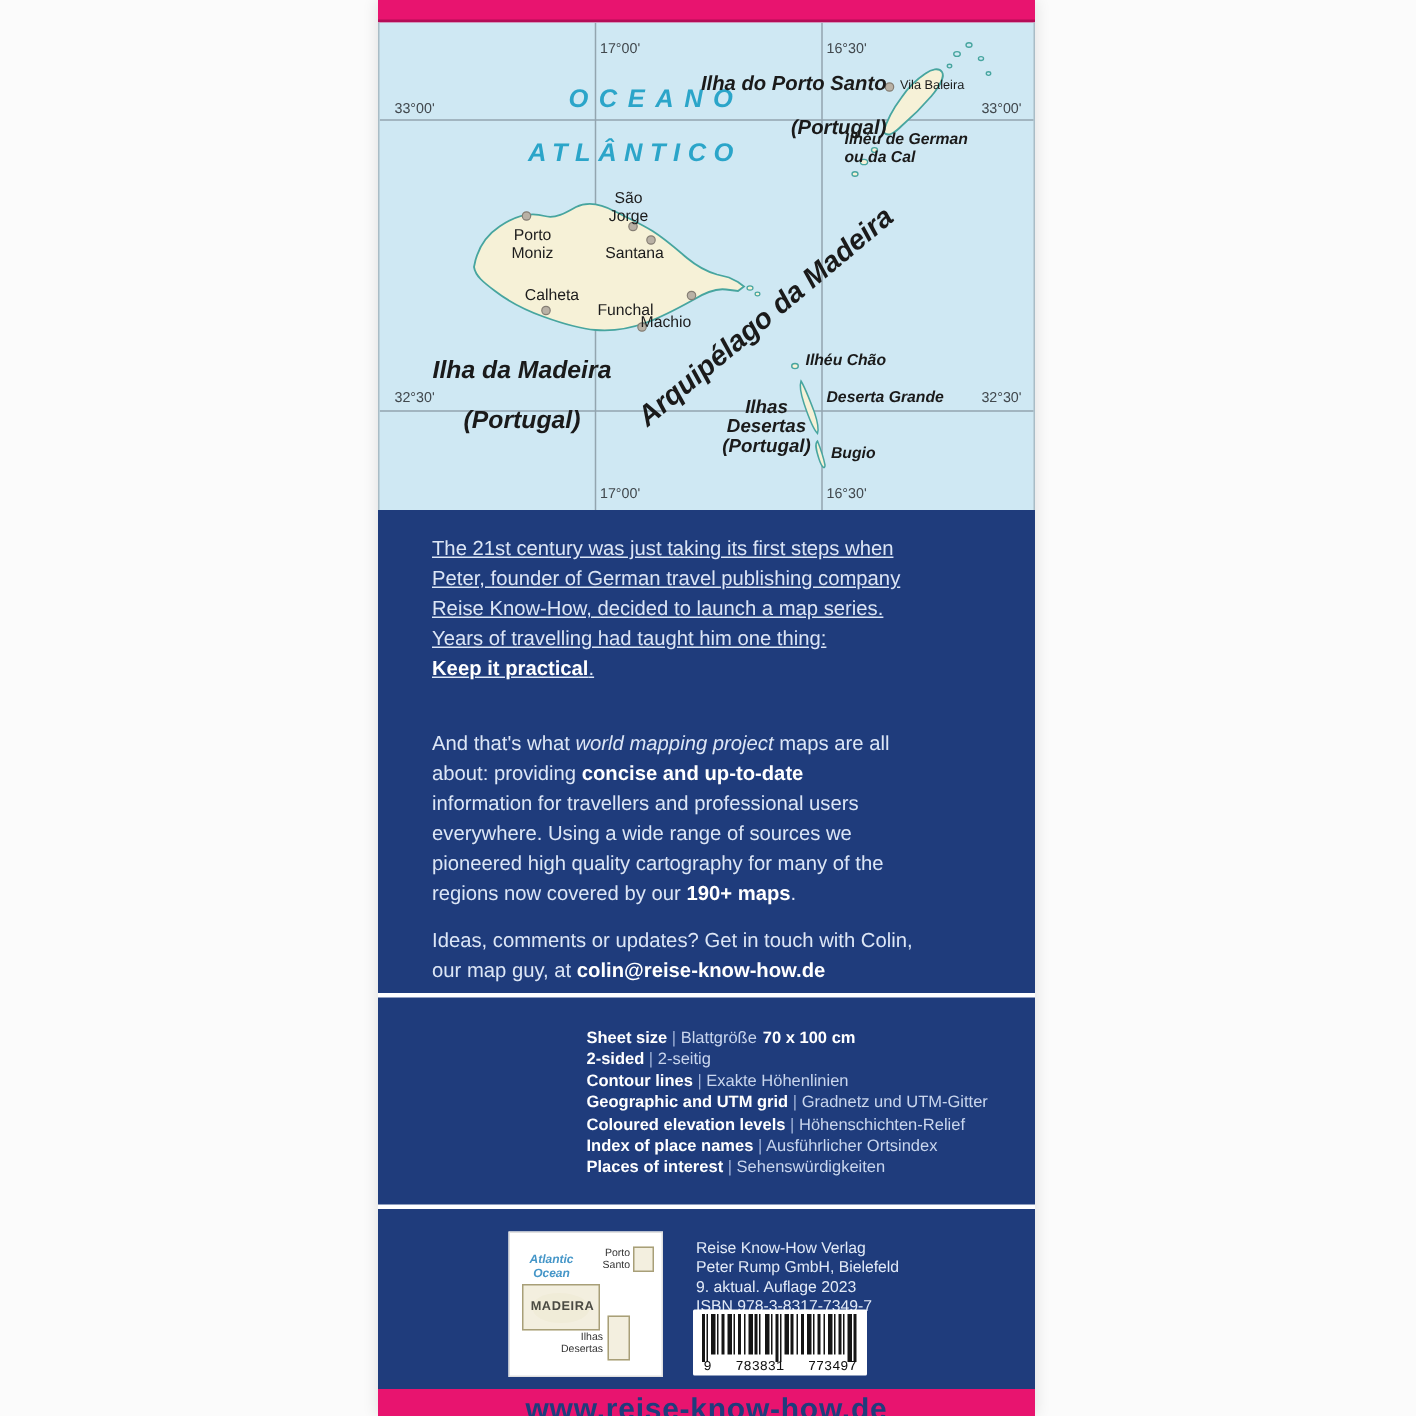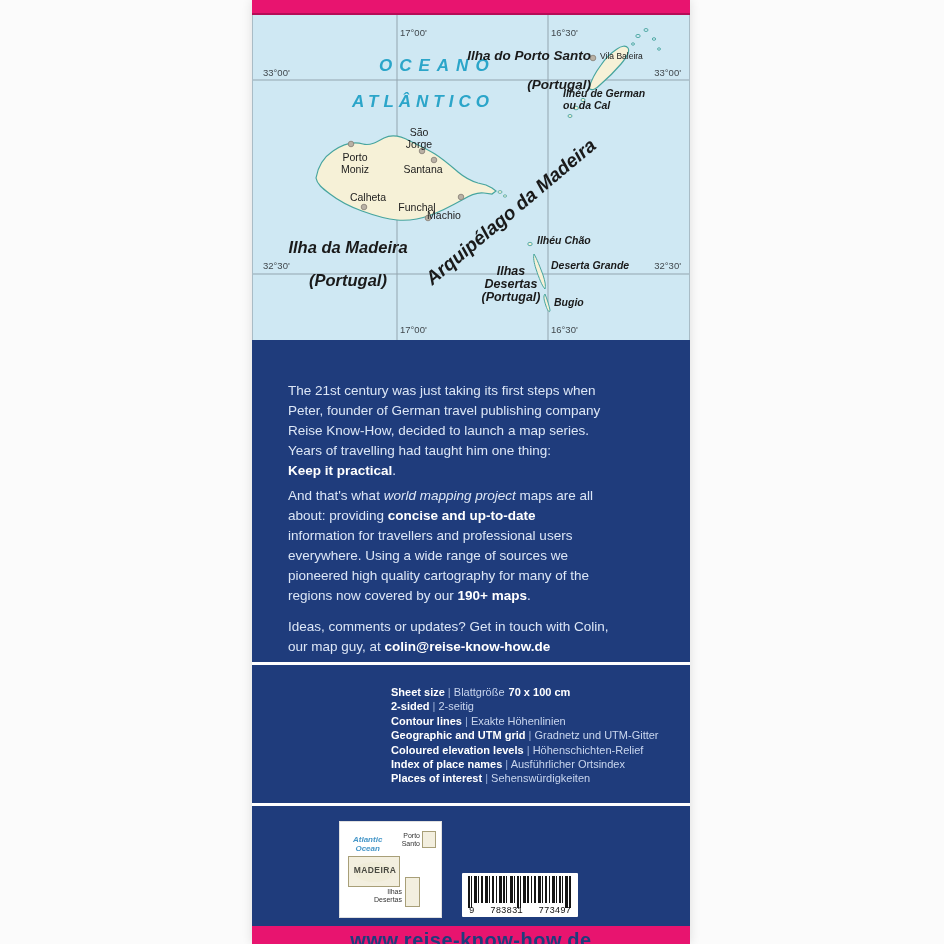--- a/index.html
+++ b/index.html
@@ -132,21 +132,21 @@
 
       <div class="lbl bi small-it" style="left:284px;top:219px;">Ilhéu Chão</div>
       <div class="lbl bi small-it" style="left:298px;top:244px;">Deserta Grande</div>
       <div class="lbl bi small-it" style="left:301px;top:281px;">Bugio</div>
       <div class="lbl bi" style="left:216px;top:250px;width:84px;text-align:center;font-size:12.5px;line-height:12.8px;">Ilhas
 Desertas
 (Portugal)</div>
     </div>
 
     <div class="abs navy">
-      <div class="story" style="top:41px;"><span>The 21st century was just taking its first steps when
+      <div class="story" style="top:16px;text-decoration:underline;"><span>The 21st century was just taking its first steps when
 Peter, founder of German travel publishing company
 Reise Know-How, decided to launch a map series.
 Years of travelling had taught him one thing:
 </span><span class="b">Keep it practical</span><span>.</span></div>
       <div class="story" style="top:146px;"><span>And that's what </span><span class="i">world mapping project</span><span> maps are all
 about: providing </span><span class="b">concise and up-to-date</span><span>
 information for travellers and professional users
 everywhere. Using a wide range of sources we
 pioneered high quality cartography for many of the
 regions now covered by our </span><span class="b">190+ maps</span><span>.</span></div>
@@ -174,20 +174,26 @@
 Santo</div>
         <div class="mm-rect" style="left:82px;top:9px;width:14px;height:17px;"></div>
         <div class="mm-blob"></div>
         <div class="mm-rect" style="left:8px;top:34px;width:52px;height:31px;"></div>
         <div class="mm-lbl mm-madeira-txt">MADEIRA</div>
         <div class="mm-lbl mm-des">Ilhas
 Desertas</div>
         <div class="mm-rect" style="left:65px;top:55px;width:15px;height:30px;"></div>
       </div>
 
+      <div class="publisher">
+        <div>Reise Know-How Verlag</div>
+        <div>Peter Rump GmbH, Bielefeld</div>
+        <div>9. aktual. Auflage 2023</div>
+        <div>ISBN 978-3-8317-7349-7</div>
+      </div>
 
       <div class="barcode">
         <svg id="barcode-svg" width="104" height="33">
             <rect x="0" y="0" width="2" height="32" fill="#141414"></rect>
             <rect x="3" y="0" width="1" height="32" fill="#141414"></rect>
             <rect x="6" y="0" width="3" height="27" fill="#141414"></rect>
             <rect x="10" y="0" width="1" height="27" fill="#141414"></rect>
             <rect x="13" y="0" width="2" height="27" fill="#141414"></rect>
             <rect x="17" y="0" width="3" height="27" fill="#141414"></rect>
             <rect x="21" y="0" width="1" height="27" fill="#141414"></rect>

